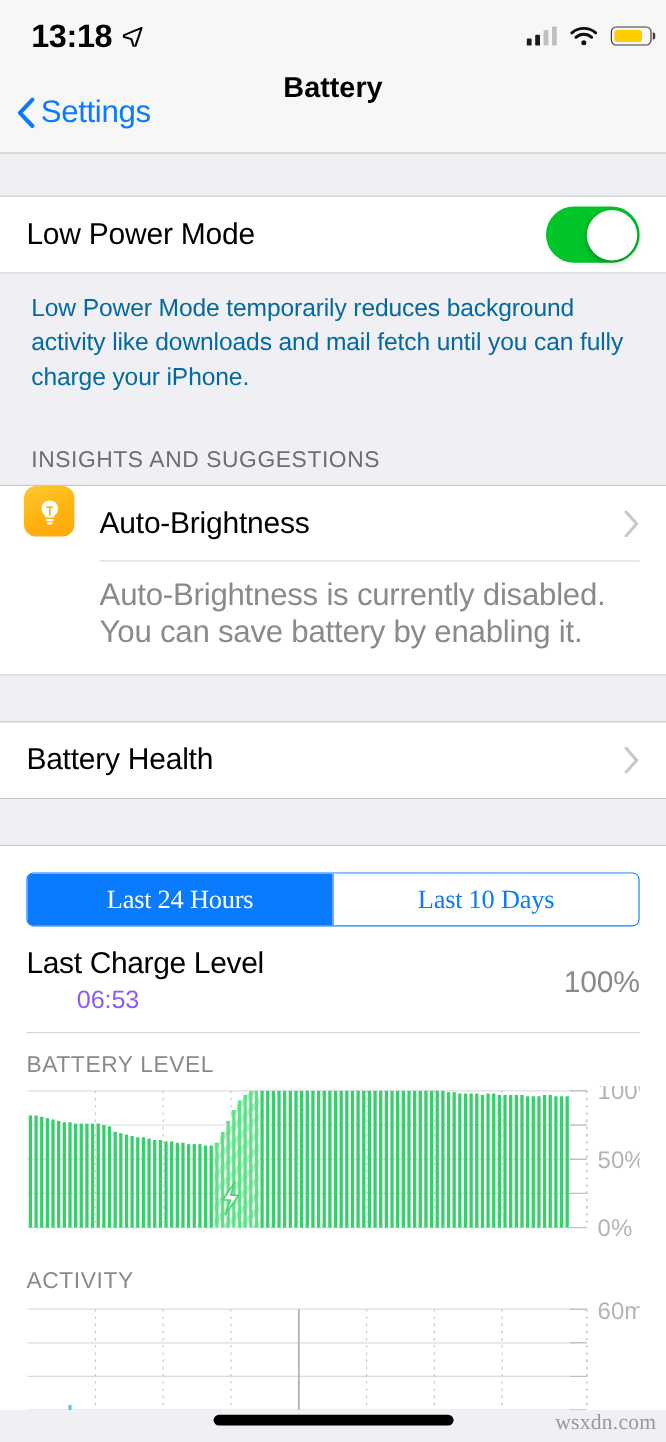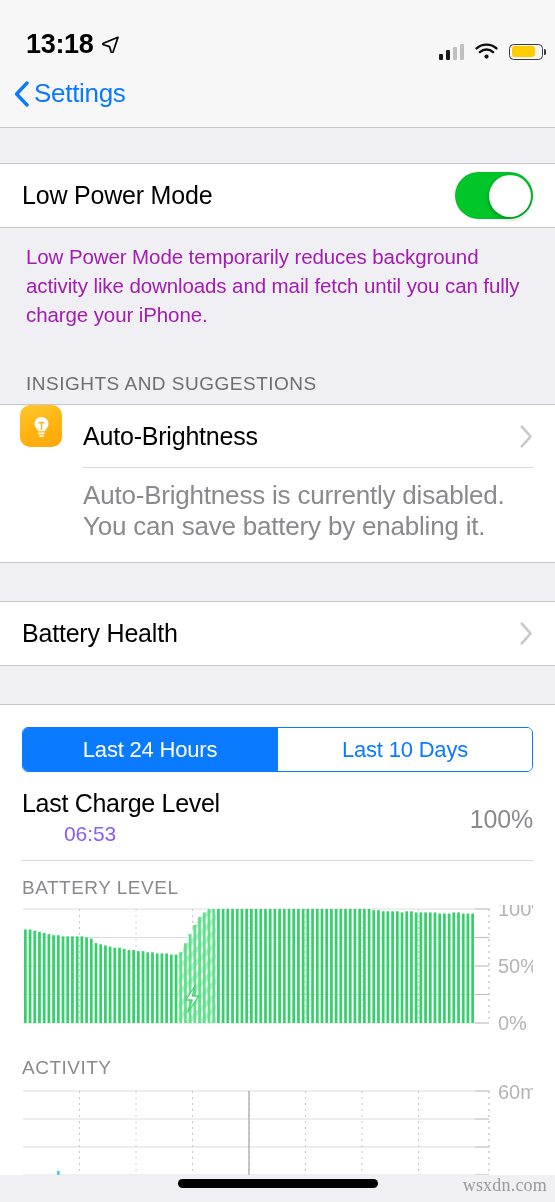--- a/index.html
+++ b/index.html
@@ -8,21 +8,21 @@
     font-family:"Liberation Sans", sans-serif;
     background:#EFEFF4;
     -webkit-font-smoothing:antialiased;
     overflow:hidden;
     position:relative;
   }
 
   
   .statusbar{
     height:60px; background:#F7F7F7;
-    display:flex; align-items:flex-end; justify-content:space-between;
+    display:flex; align-items:center; justify-content:space-between;
     padding:0 12px 0 26px;
   }
   .sb-left{ display:flex; align-items:center; gap:8px; }
   .sb-time{ font-size:27px; font-weight:bold; color:#000; letter-spacing:-0.3px; }
   .loc-arrow{ width:17px; height:17px; position:relative; }
   .loc-arrow svg{ display:block; }
   .sb-right{ display:flex; align-items:center; gap:11px; }
   .bars{ display:flex; align-items:flex-end; gap:2.5px; height:16px; }
   .bars i{ display:block; width:4.5px; border-radius:1px; background:#BFBFBF; }
   .bars i.on{ background:#1b1b1b; }
@@ -65,21 +65,21 @@
   .row{
     display:flex; align-items:center; justify-content:space-between;
     padding:0 22px; min-height:63px; cursor:pointer;
   }
   .row-title{ font-size:25px; color:#000; letter-spacing:-0.2px; }
   .chev-right{ width:13px; height:23px; opacity:1; }
 
   .footnote{
     background:#EFEFF4;
     padding:14px 26px 18px 26px;
-    font-size:20.5px; line-height:29px; color:#a21caf; letter-spacing:-0.1px;
+    font-size:20.5px; line-height:29px; color:#0369a1; letter-spacing:-0.1px;
   }
 
   
   .toggle{
     width:78px; height:47px; border-radius:24px; position:relative; cursor:pointer;
     box-shadow:inset 0 0 0 1px rgba(0,0,0,0.03);
   }
   .toggle .knob{
     position:absolute; top:2.5px; width:42px; height:42px; border-radius:50%;
     background:#fff; box-shadow:0 2px 5px rgba(0,0,0,0.28), 0 0 1px rgba(0,0,0,0.12);
@@ -110,21 +110,21 @@
   }
   .insight-desc{
     padding:12px 26px 20px 83px;
     font-size:26px; line-height:31px; color:#8A8A8E; letter-spacing:-0.2px;
   }
 
   
   .usage{ background:#fff; border-top:0.5px solid #C8C7CC; padding-bottom:0; }
   .segmented{
     margin:22px 22px 0 22px; height:45px; display:flex;
-    border:1.3px solid #0A7AFF; border-radius:6px; overflow:hidden; cursor:pointer;
+    border:1.3px solid #0A7AFF; border-radius:6px; overflow:hidden; cursor:pointer;font-family:Liberation Serif, serif;
   }
   .seg{
     flex:1; display:flex; align-items:center; justify-content:center;
     font-size:22px; color:#0A7AFF; letter-spacing:-0.2px; cursor:pointer;
     background:#fff;
   }
   .seg.active{ background:#0A7AFF; color:#fff; }
   .seg + .seg{ border-left:1.3px solid #0A7AFF; }
 
   .charge{
@@ -191,20 +191,21 @@
 
 <div class="navbar">
   <div class="back">
     <span class="chev-left">
       <svg viewBox="0 0 15 26" width="15" height="26" aria-hidden="true">
         <path d="M13 2 2.6 13 13 24" fill="none" stroke="#0A7AFF" stroke-width="3.4" stroke-linecap="round" stroke-linejoin="round"></path>
       </svg>
     </span>
     <span class="back-label">Settings</span>
   </div>
+  <div class="nav-title">Battery</div>
 </div>
 
 <div class="gap g1"></div>
 
 <div class="card">
   <div class="row">
     <span class="row-title">Low Power Mode</span>
     <span class="toggle on" style="background:#00C629;">
       <span class="knob"></span>
     </span>

